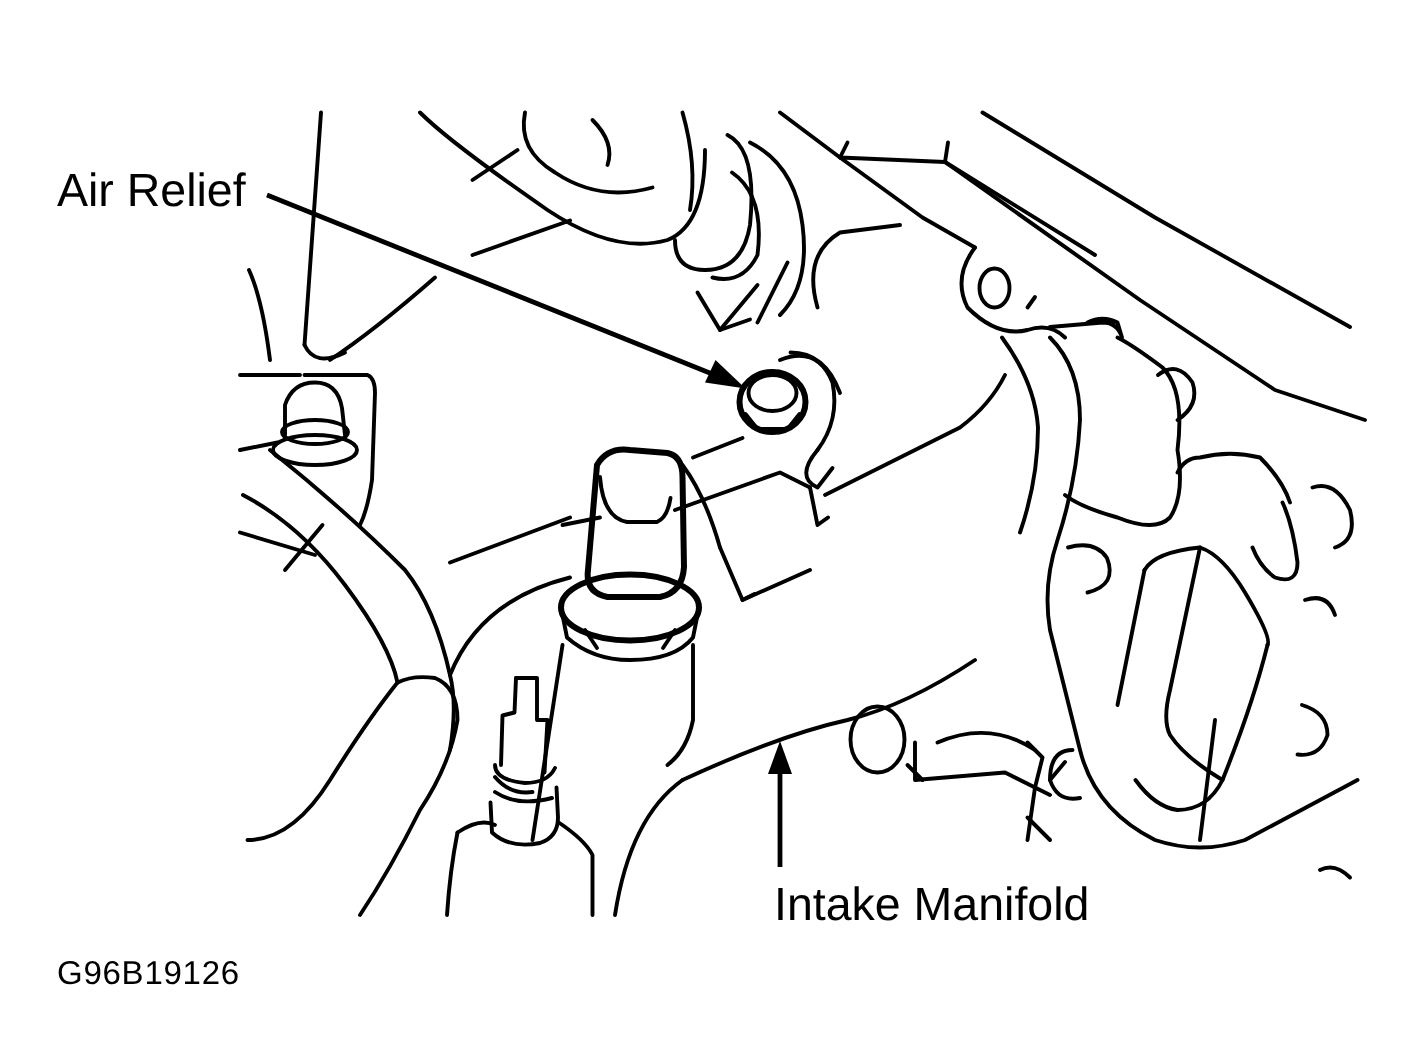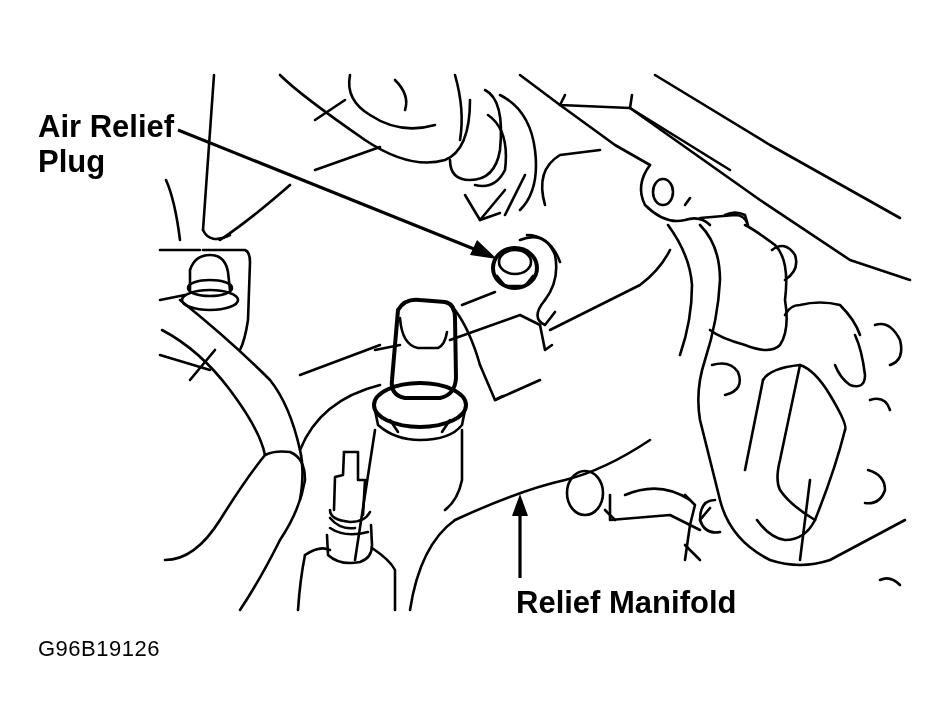--- a/index.html
+++ b/index.html
@@ -5,21 +5,21 @@
   html, body { margin: 0; padding: 0; background: #ffffff; }
   body { width: 948px; height: 702px; position: relative; overflow: hidden; }
   .canvas { position: absolute; left: 0; top: 0; width: 948px; height: 702px; }
   .label {
     position: absolute;
     font-family: "Liberation Sans", "DejaVu Sans", sans-serif;
     color: #000000;
     white-space: nowrap;
     line-height: 1;
   }
-  .callout { font-size: 31px; font-weight: bold; }
+  .callout { font-size: 31px; }
   .figure-id { font-size: 22px; letter-spacing: 0.5px; margin-top: 32px; }
   svg .ln { fill: none; stroke: #000; stroke-width: 2.6; stroke-linecap: round; stroke-linejoin: round; }
   svg .thick { fill: none; stroke: #000; stroke-width: 4; stroke-linecap: round; stroke-linejoin: round; }
   svg .leader { fill: none; stroke: #000; stroke-width: 3.2; stroke-linecap: butt; }
   svg .head { fill: #000; stroke: none; }
 </style>
 </head>
 <body>
 
 <div class="canvas">
@@ -139,18 +139,17 @@
     <line class="leader" x1="178" y1="130" x2="484" y2="253"></line>
     <polygon class="head" points="497,259 470,255 477,240"></polygon>
 
     <line class="leader" x1="520" y1="578" x2="520" y2="508"></line>
     <polygon class="head" points="520,494 512,516 528,516"></polygon>
   </svg>
 </div>
 
 <div class="label callout" style="left:38px; top:111px;">
   <div>Air Relief</div>
-  <div style="margin-top:4px;">Plug</div>
 </div>
 
-<div class="label callout" style="left:516px; top:587px;">Relief Manifold</div>
+<div class="label callout" style="left:516px; top:587px;">Intake Manifold</div>
 
 <div class="label figure-id" style="left:38px; top:606px;">G96B19126</div>
 
 </body></html>

